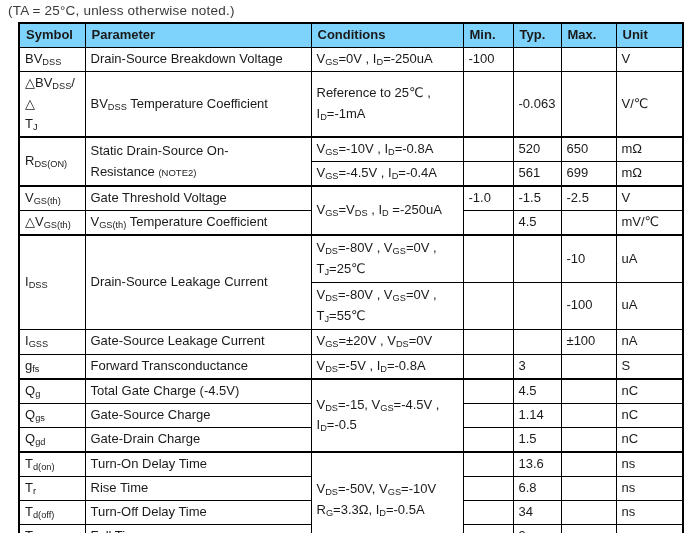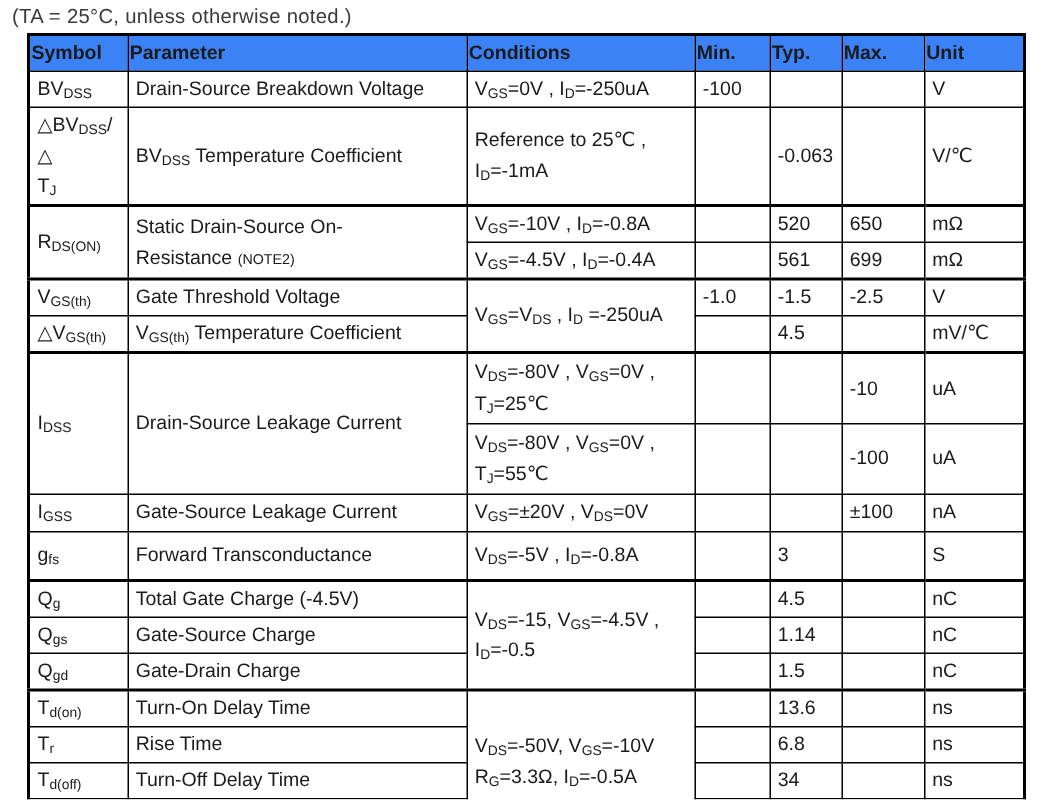--- a/index.html
+++ b/index.html
@@ -22,21 +22,21 @@
   col.c-cond{width:152px;}
   col.c-min{width:50px;}
   col.c-typ{width:48px;}
   col.c-max{width:55px;}
   col.c-unit{width:67px;}
   th,td{
     border:1px solid #000; text-align:left; vertical-align:middle;
     padding:1px 5px; overflow:hidden; white-space:pre-line; line-height:1.6;
   }
   th{
-    background:#3b82f6; font-weight:bold; font-size:13px; padding:3px 1px;
+    background:#7dd3fc; font-weight:bold; font-size:13px; padding:3px 6px;
     line-height:1.3;
   }
   tr.grp td{border-top-width:2px;}
   td sub, .note sub{
     font-size:71%; vertical-align:baseline; position:relative; top:2px;
     line-height:0; letter-spacing:0;
   }
   .tinynote{font-size:9.5px;text-align:right;}
 </style>
 </head>
@@ -140,21 +140,21 @@
         </tr>
         <tr style="height: 25px;">
           <td>I<sub>GSS</sub></td>
           <td>Gate-Source Leakage Current</td>
           <td>V<sub>GS</sub>=±20V , V<sub>DS</sub>=0V</td>
           <td></td>
           <td></td>
           <td>±100</td>
           <td>nA</td>
         </tr>
-        <tr style="height: 33px;">
+        <tr style="height: 25px;">
           <td>g<sub>fs</sub></td>
           <td>Forward Transconductance</td>
           <td>V<sub>DS</sub>=-5V , I<sub>D</sub>=-0.8A</td>
           <td></td>
           <td>3</td>
           <td></td>
           <td>S</td>
         </tr>
         <tr class="grp" style="height: 24px;">
           <td>Q<sub>g</sub></td>

